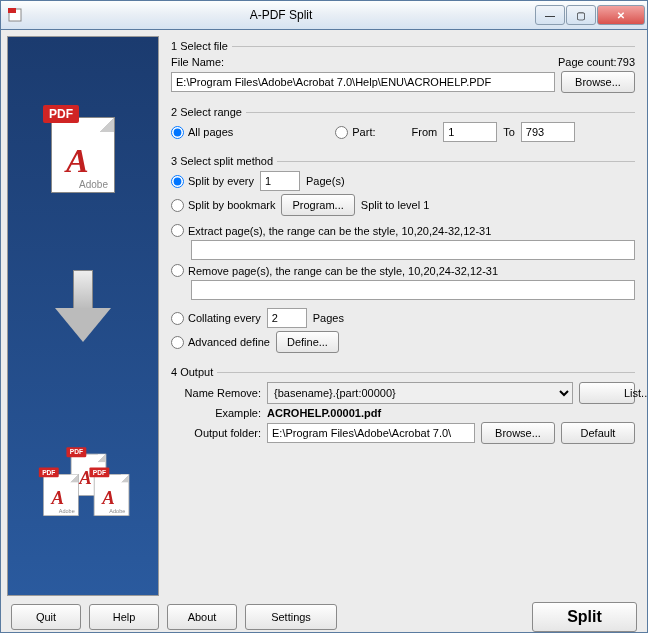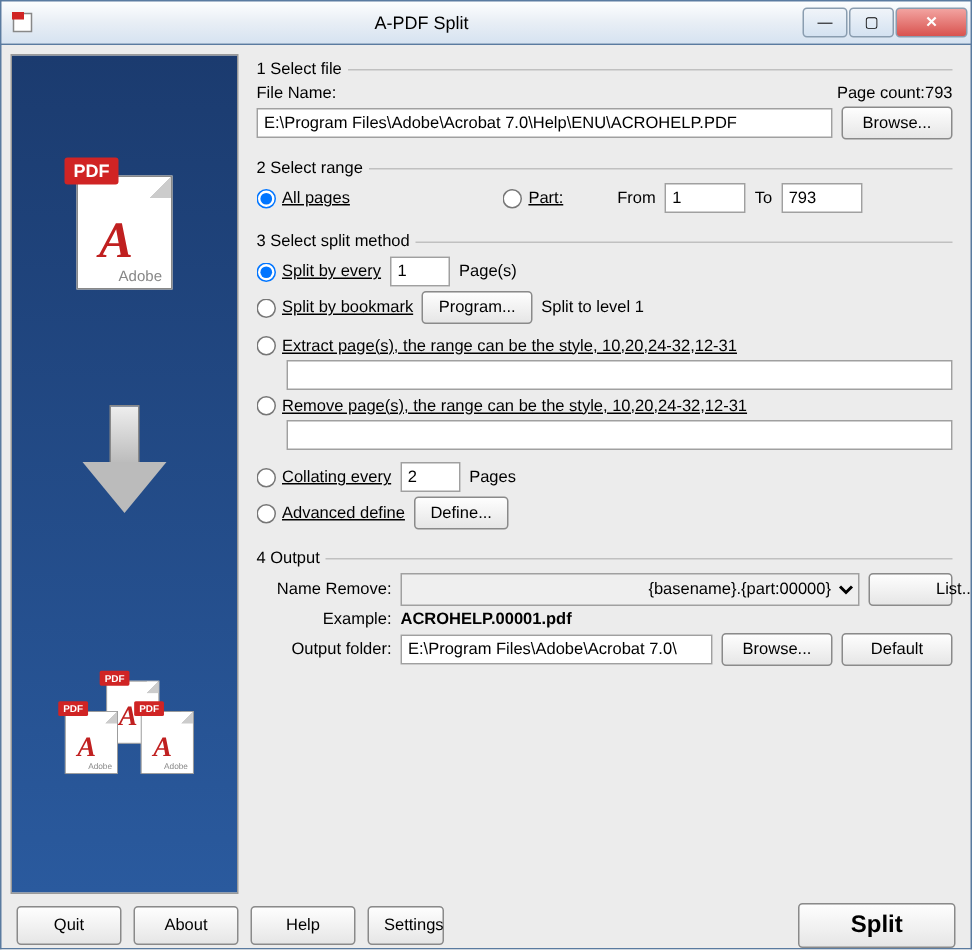--- a/index.html
+++ b/index.html
@@ -20,21 +20,21 @@
 
 .group { padding: 4px 6px 6px 6px; }
 
 .row { display: flex; align-items: center; gap: 6px; margin: 3px 0; }
 
 input[type=text] { border: 1px solid #a0a0a0; padding: 2px 4px; font-size: 11px; font-family: inherit; height: 20px; }
 .btn { border: 1px solid #8a8a8a; background: linear-gradient(#fefefe,#e6e6e6); border-radius: 3px; padding: 2px 10px; font-size: 11px; height: 22px; cursor:pointer; font-family:inherit; }
 .btn.wide { width: 74px; }
 .btn.big { height: 30px; width: 105px; font-size: 16px; font-weight: bold; }
 
-.radio { display: flex; align-items: center; gap: 4px; text-decoration: underline; }
+.radio { display: flex; align-items: center; gap: 4px; }
 .radio input { margin:0; }
 
 .section-line { display:flex; align-items:center; gap:0; margin-bottom:4px;}
 .section-line .txt { white-space:nowrap; margin-right:4px;}
 .section-line .rule { flex:1; border-top:1px solid #c0c0c0;}
 
 .footer { display:flex; align-items:center; gap:8px; padding: 6px 4px 0 4px; }
 .footer .spacer { flex:1; }
 
 .pdf-icon { position:relative; width:72px; height:88px; }
@@ -216,21 +216,21 @@
       </div>
 
       <div class="group">
         <div class="section-line">
             <span class="txt">4 Output</span>
             <span class="rule"></span>
           </div>
 
         <div class="row">
           <span style="width:90px; text-align:right;">Name Remove:</span>
-          <select class="combo" style="flex:1;text-align:right;">
+          <select class="combo" style="flex:1;">
             <option>{basename}.{part:00000}</option>
           </select>
           <button class="btn" style="width:54px;padding-left:44px;">List...</button>
         </div>
 
         <div class="row">
           <span style="width:90px; text-align:right;">Example:</span>
           <span class="bold">ACROHELP.00001.pdf</span>
         </div>
 
@@ -240,19 +240,19 @@
           <button class="btn wide">Browse...</button>
           <button class="btn wide">Default</button>
         </div>
       </div>
 
     </div>
   </div>
 
   <div class="footer">
     <button class="btn" style="width:70px;height:26px;">Quit</button>
+    <button class="btn" style="width:70px;height:26px;">Help</button>
     <button class="btn" style="width:70px;height:26px;">About</button>
-    <button class="btn" style="width:70px;height:26px;">Help</button>
-    <button class="btn" style="width:51px;height:26px;">Settings</button>
+    <button class="btn" style="width:92px;height:26px;">Settings</button>
     <span class="spacer"></span>
     <button class="btn big">Split</button>
   </div>
 </div>
 
 </body></html>

